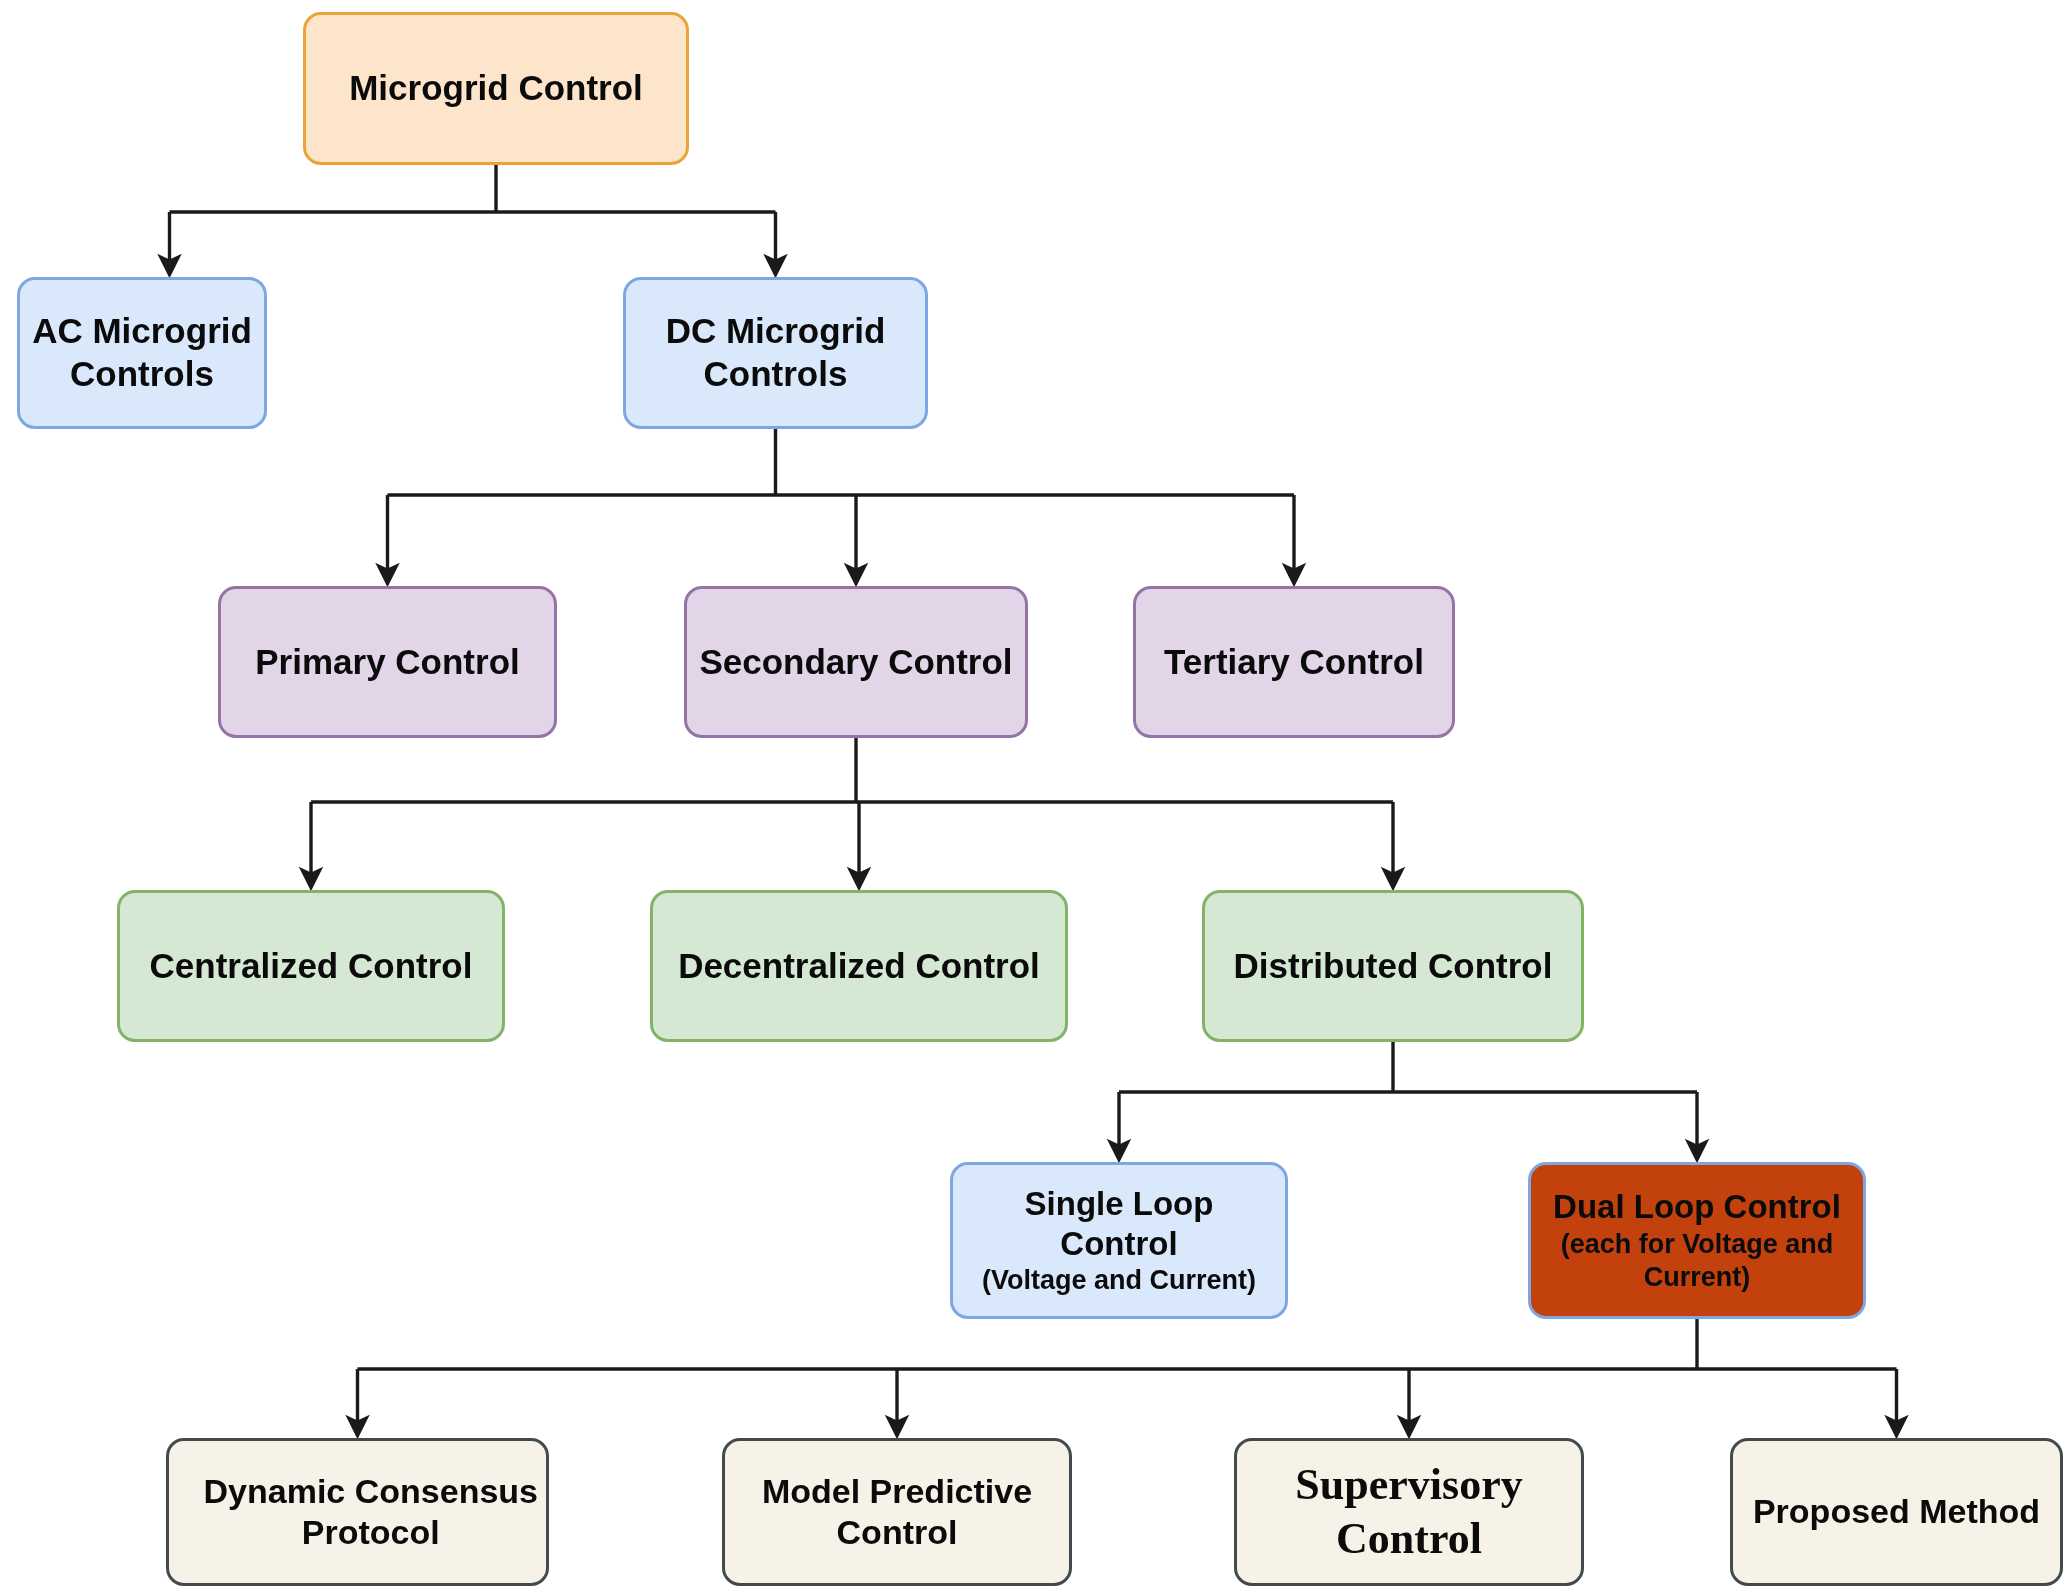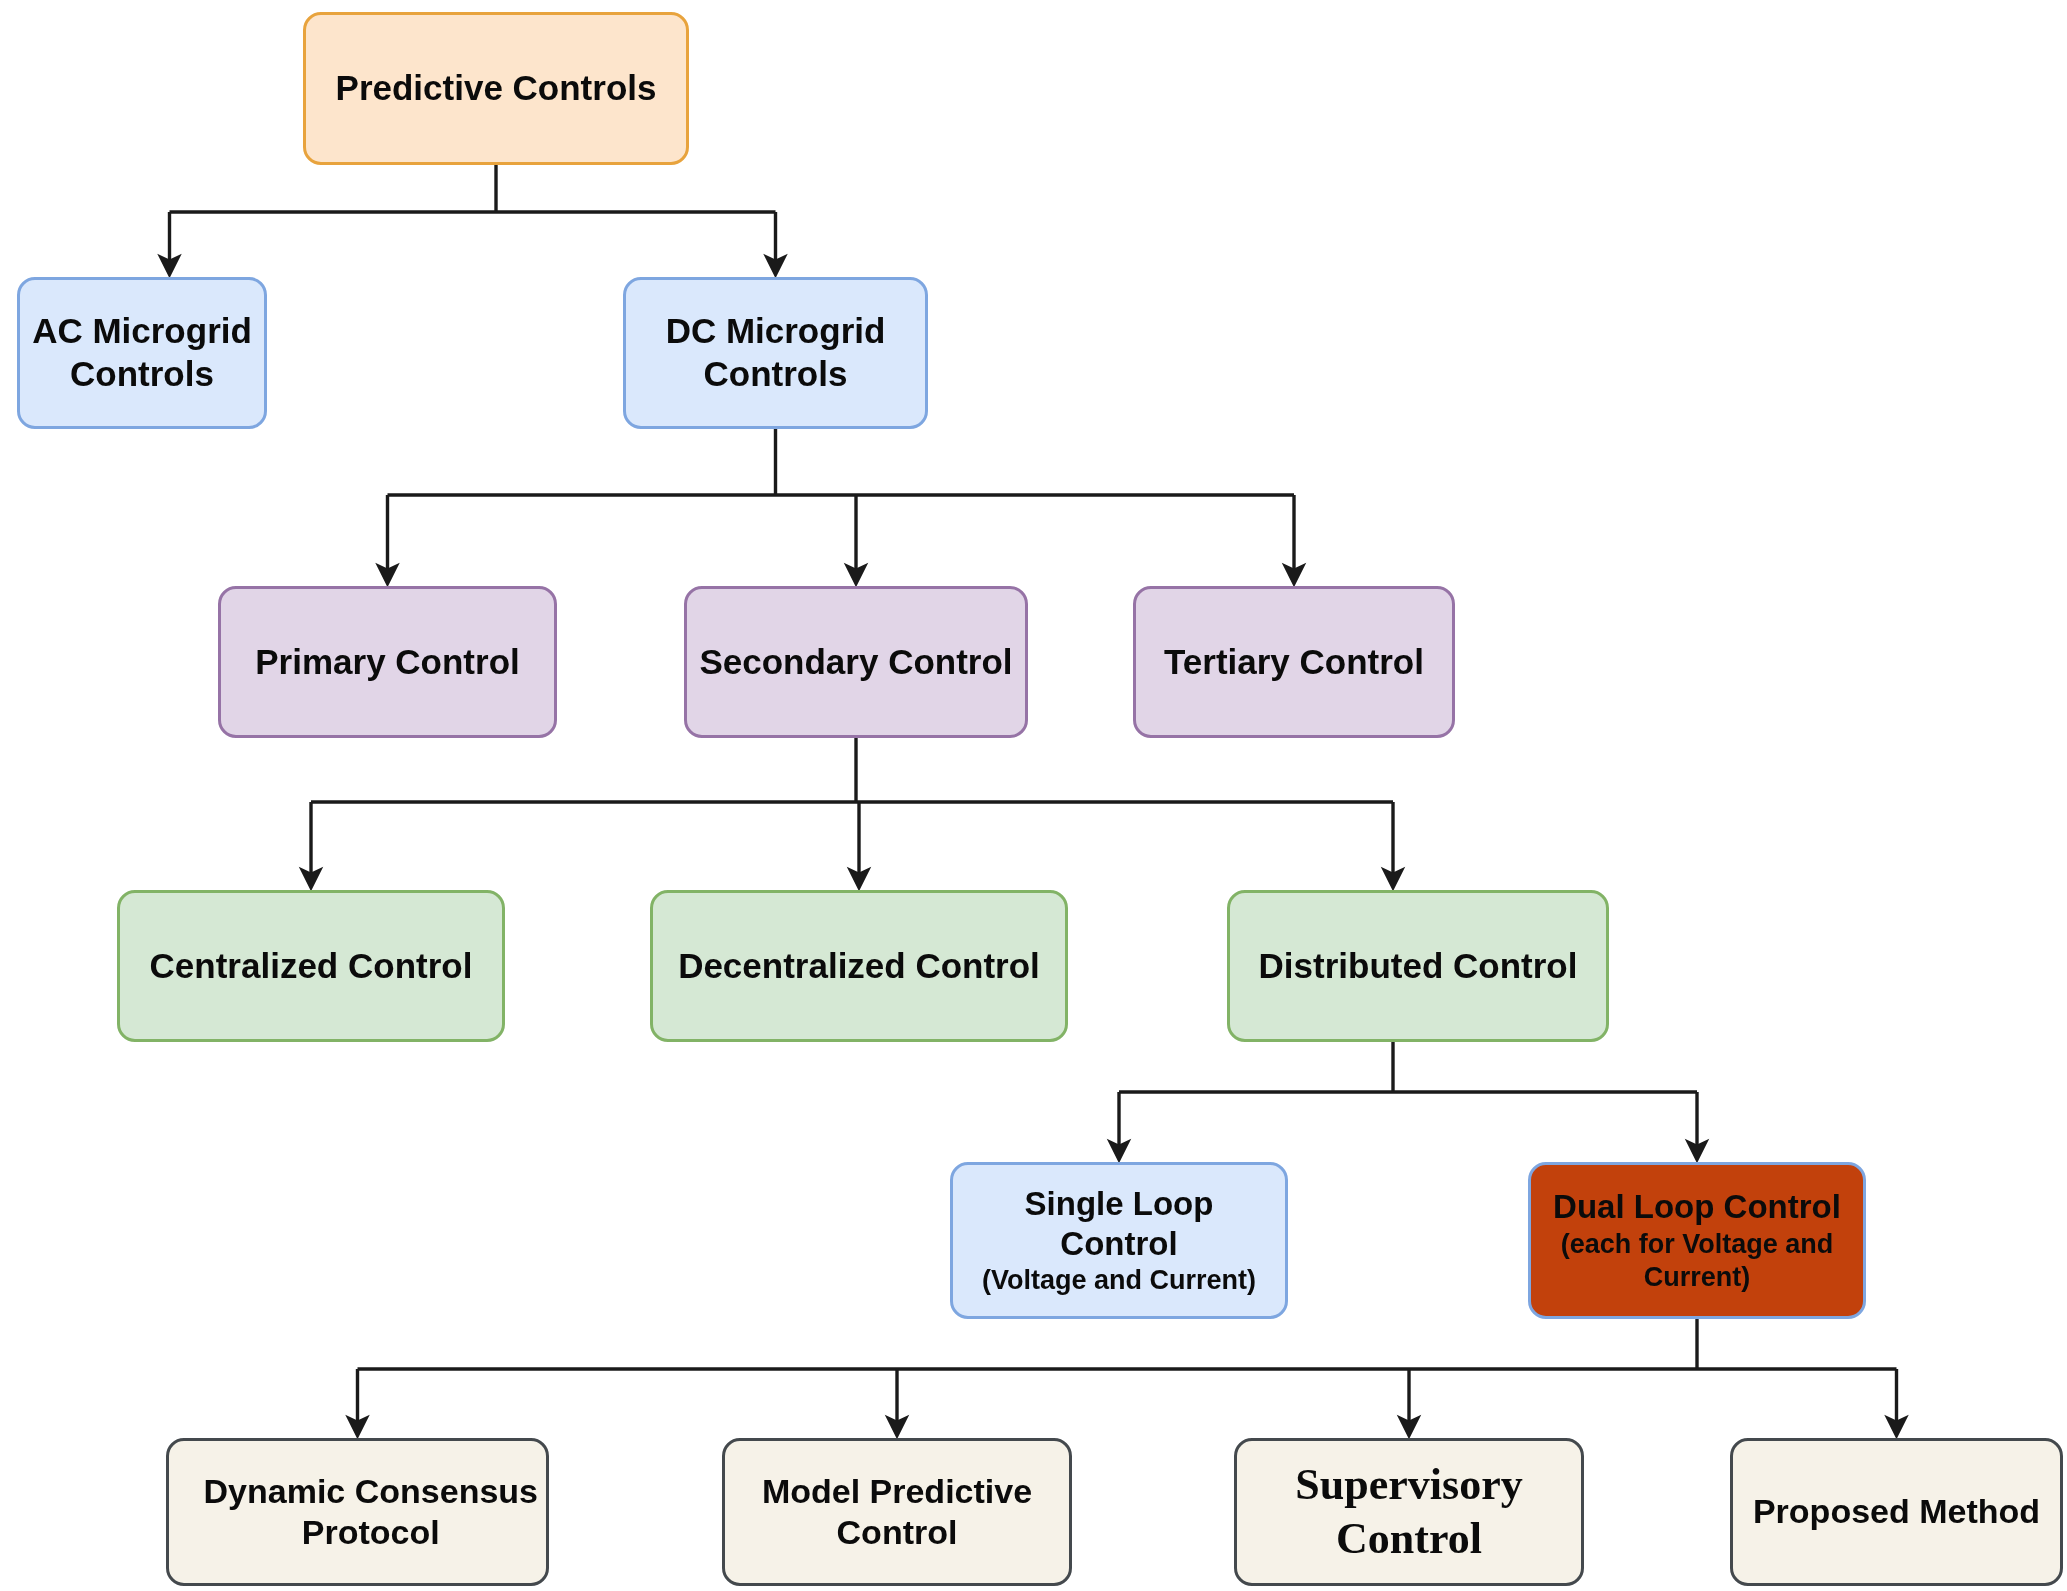--- a/index.html
+++ b/index.html
@@ -82,21 +82,21 @@
         <path d="M1697,1319 L1697,1369"></path>
         <path d="M357.5,1369 L1896.5,1369"></path>
         <path d="M357.5,1369 L357.5,1427" marker-end="url(#arrowhead)"></path>
         <path d="M897,1369 L897,1427" marker-end="url(#arrowhead)"></path>
         <path d="M1409,1369 L1409,1427" marker-end="url(#arrowhead)"></path>
         <path d="M1896.5,1369 L1896.5,1427" marker-end="url(#arrowhead)"></path>
       </g>
   </svg>
   <div id="node-layer">
       <div class="node" style="left: 303px; top: 12px; width: 386px; height: 153px; background: rgb(253, 229, 204); border-color: rgb(232, 163, 61); color: rgb(11, 11, 11);">
-        <div class="t-main" style="font-size: 35px;">Predictive Controls</div>
+        <div class="t-main" style="font-size: 35px;">Microgrid Control</div>
       </div>
       <div class="node" style="left: 17px; top: 277px; width: 250px; height: 152px; background: rgb(218, 232, 252); border-color: rgb(126, 166, 224); color: rgb(11, 11, 11);">
         <div class="t-main" style="font-size: 35px;">AC Microgrid
 Controls</div>
       </div>
       <div class="node" style="left: 623px; top: 277px; width: 305px; height: 152px; background: rgb(218, 232, 252); border-color: rgb(126, 166, 224); color: rgb(11, 11, 11);">
         <div class="t-main" style="font-size: 35px;">DC Microgrid
 Controls</div>
       </div>
       <div class="node" style="left: 218px; top: 586px; width: 339px; height: 152px; background: rgb(225, 213, 231); border-color: rgb(150, 115, 166); color: rgb(11, 11, 11);">
@@ -107,21 +107,21 @@
       </div>
       <div class="node" style="left: 1133px; top: 586px; width: 322px; height: 152px; background: rgb(225, 213, 231); border-color: rgb(150, 115, 166); color: rgb(11, 11, 11);">
         <div class="t-main" style="font-size: 35px;">Tertiary Control</div>
       </div>
       <div class="node" style="left: 117px; top: 890px; width: 388px; height: 152px; background: rgb(213, 232, 212); border-color: rgb(130, 179, 102); color: rgb(11, 11, 11);">
         <div class="t-main" style="font-size: 35px;">Centralized Control</div>
       </div>
       <div class="node" style="left: 650px; top: 890px; width: 418px; height: 152px; background: rgb(213, 232, 212); border-color: rgb(130, 179, 102); color: rgb(11, 11, 11); justify-content: center;">
         <div class="t-main" style="font-size: 35px;">Decentralized Control</div>
       </div>
-      <div class="node" style="left: 1202px; top: 890px; width: 382px; height: 152px; background: rgb(213, 232, 212); border-color: rgb(130, 179, 102); color: rgb(11, 11, 11); margin-left: 25px;">
+      <div class="node" style="left: 1202px; top: 890px; width: 382px; height: 152px; background: rgb(213, 232, 212); border-color: rgb(130, 179, 102); color: rgb(11, 11, 11);">
         <div class="t-main" style="font-size: 35px;">Distributed Control</div>
       </div>
       <div class="node" style="left: 950px; top: 1162px; width: 338px; height: 157px; background: rgb(218, 232, 252); border-color: rgb(126, 166, 224); color: rgb(11, 11, 11);">
         <div class="t-main" style="font-size: 33px;">Single Loop
 Control</div>
         <div class="t-sub" style="font-size: 27px;">(Voltage and Current)</div>
       </div>
       <div class="node" style="left: 1528px; top: 1162px; width: 338px; height: 157px; background: #c2410c; border-color: rgb(126, 166, 224); color: rgb(11, 11, 11);">
         <div class="t-main" style="font-size: 33px;">Dual Loop Control</div>
         <div class="t-sub" style="font-size: 27px;">(each for Voltage and

